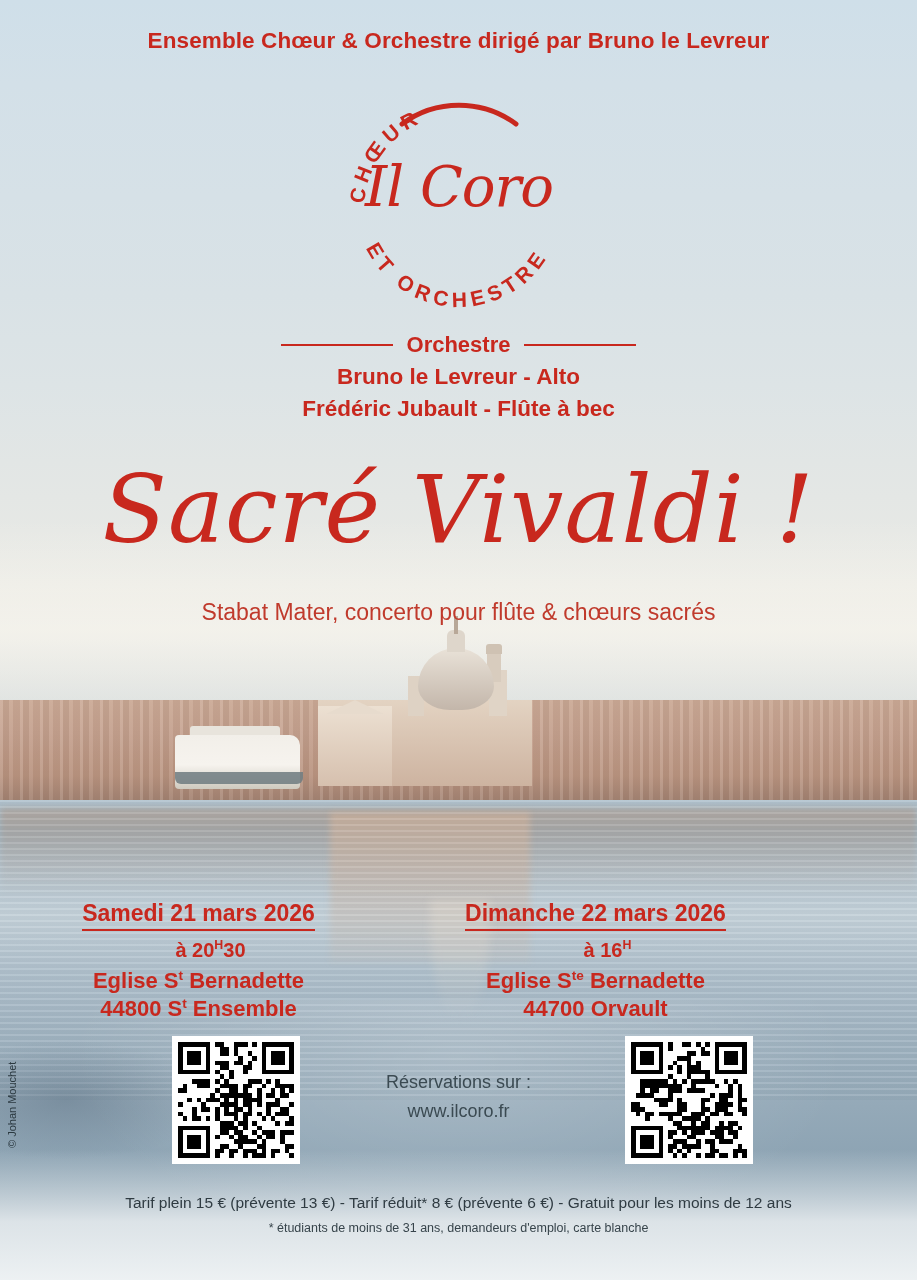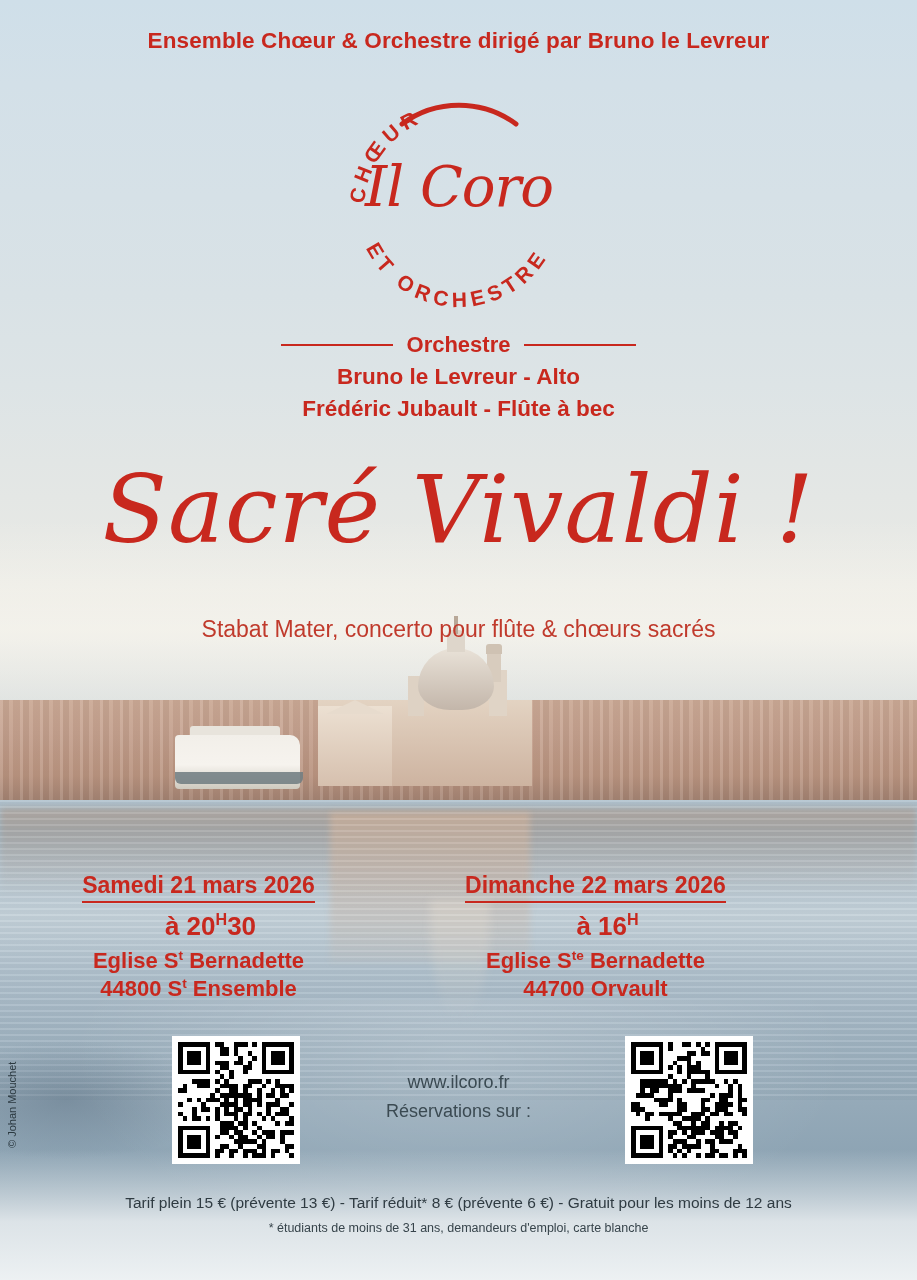--- a/index.html
+++ b/index.html
@@ -199,35 +199,35 @@
     text-align: center;
     font-family: "DejaVu Serif", serif;
     font-style: italic;
     font-size: 94px;
     color: #c8281e;
     letter-spacing: 1px;
     line-height: 1.15;
   }
 
   .subtitle {
-    position: absolute; top: 616px; left: 0; width: 917px;
+    position: absolute; top: 599px; left: 0; width: 917px;
     text-align: center;
     font-size: 23px;
     color: #c03a2c;
     font-weight: 500;
   }
 
   
-  .dates { position: absolute; top: 872px; left: 0; width: 794px; display: flex; }
+  .dates { position: absolute; top: 900px; left: 0; width: 794px; display: flex; }
   .date-col { width: 458.5px; text-align: center; color: #c8281e; }
   .date-day {
     font-size: 23px; font-weight: bold; display: inline-block;
     border-bottom: 2px solid #c8281e; padding-bottom: 2px;
   }
-  .date-hour { font-size: 26px; font-weight: bold; margin-top: 7px; margin-left: 24px; }
+  .date-hour { font-size: 20px; font-weight: bold; margin-top: 7px; margin-left: 24px; }
   .date-place { font-size: 22px; font-weight: bold; margin-top: 6px; }
   .date-cp { font-size: 22px; font-weight: bold; margin-top: 2px; }
   sup { font-size: 0.62em; vertical-align: super; }
 
   
   .qr {
     position: absolute;
     width: 128px; height: 128px;
     background: #ffffff;
     padding: 6px;
@@ -1612,22 +1612,22 @@
           <i></i>
           <i></i>
           <i style="background: rgb(255, 255, 255);"></i>
           <i></i>
           <i style="background: rgb(255, 255, 255);"></i>
           <i></i>
         </div>
     </div>
 
     <div class="reservations">
+      <div>Réservations sur :</div>
       <div>www.ilcoro.fr</div>
-      <div>Réservations sur :</div>
     </div>
 
     <div class="tarifs">Tarif plein 15 € (prévente 13 €)  -  Tarif réduit* 8 € (prévente 6 €)  -  Gratuit pour les moins de 12 ans</div>
     <div class="tarifs-note">* étudiants de moins de 31 ans, demandeurs d'emploi, carte blanche</div>
 
     <div class="credit">© Johan Mouchet</div>
   </div>
 </div>
 
 </body></html>

